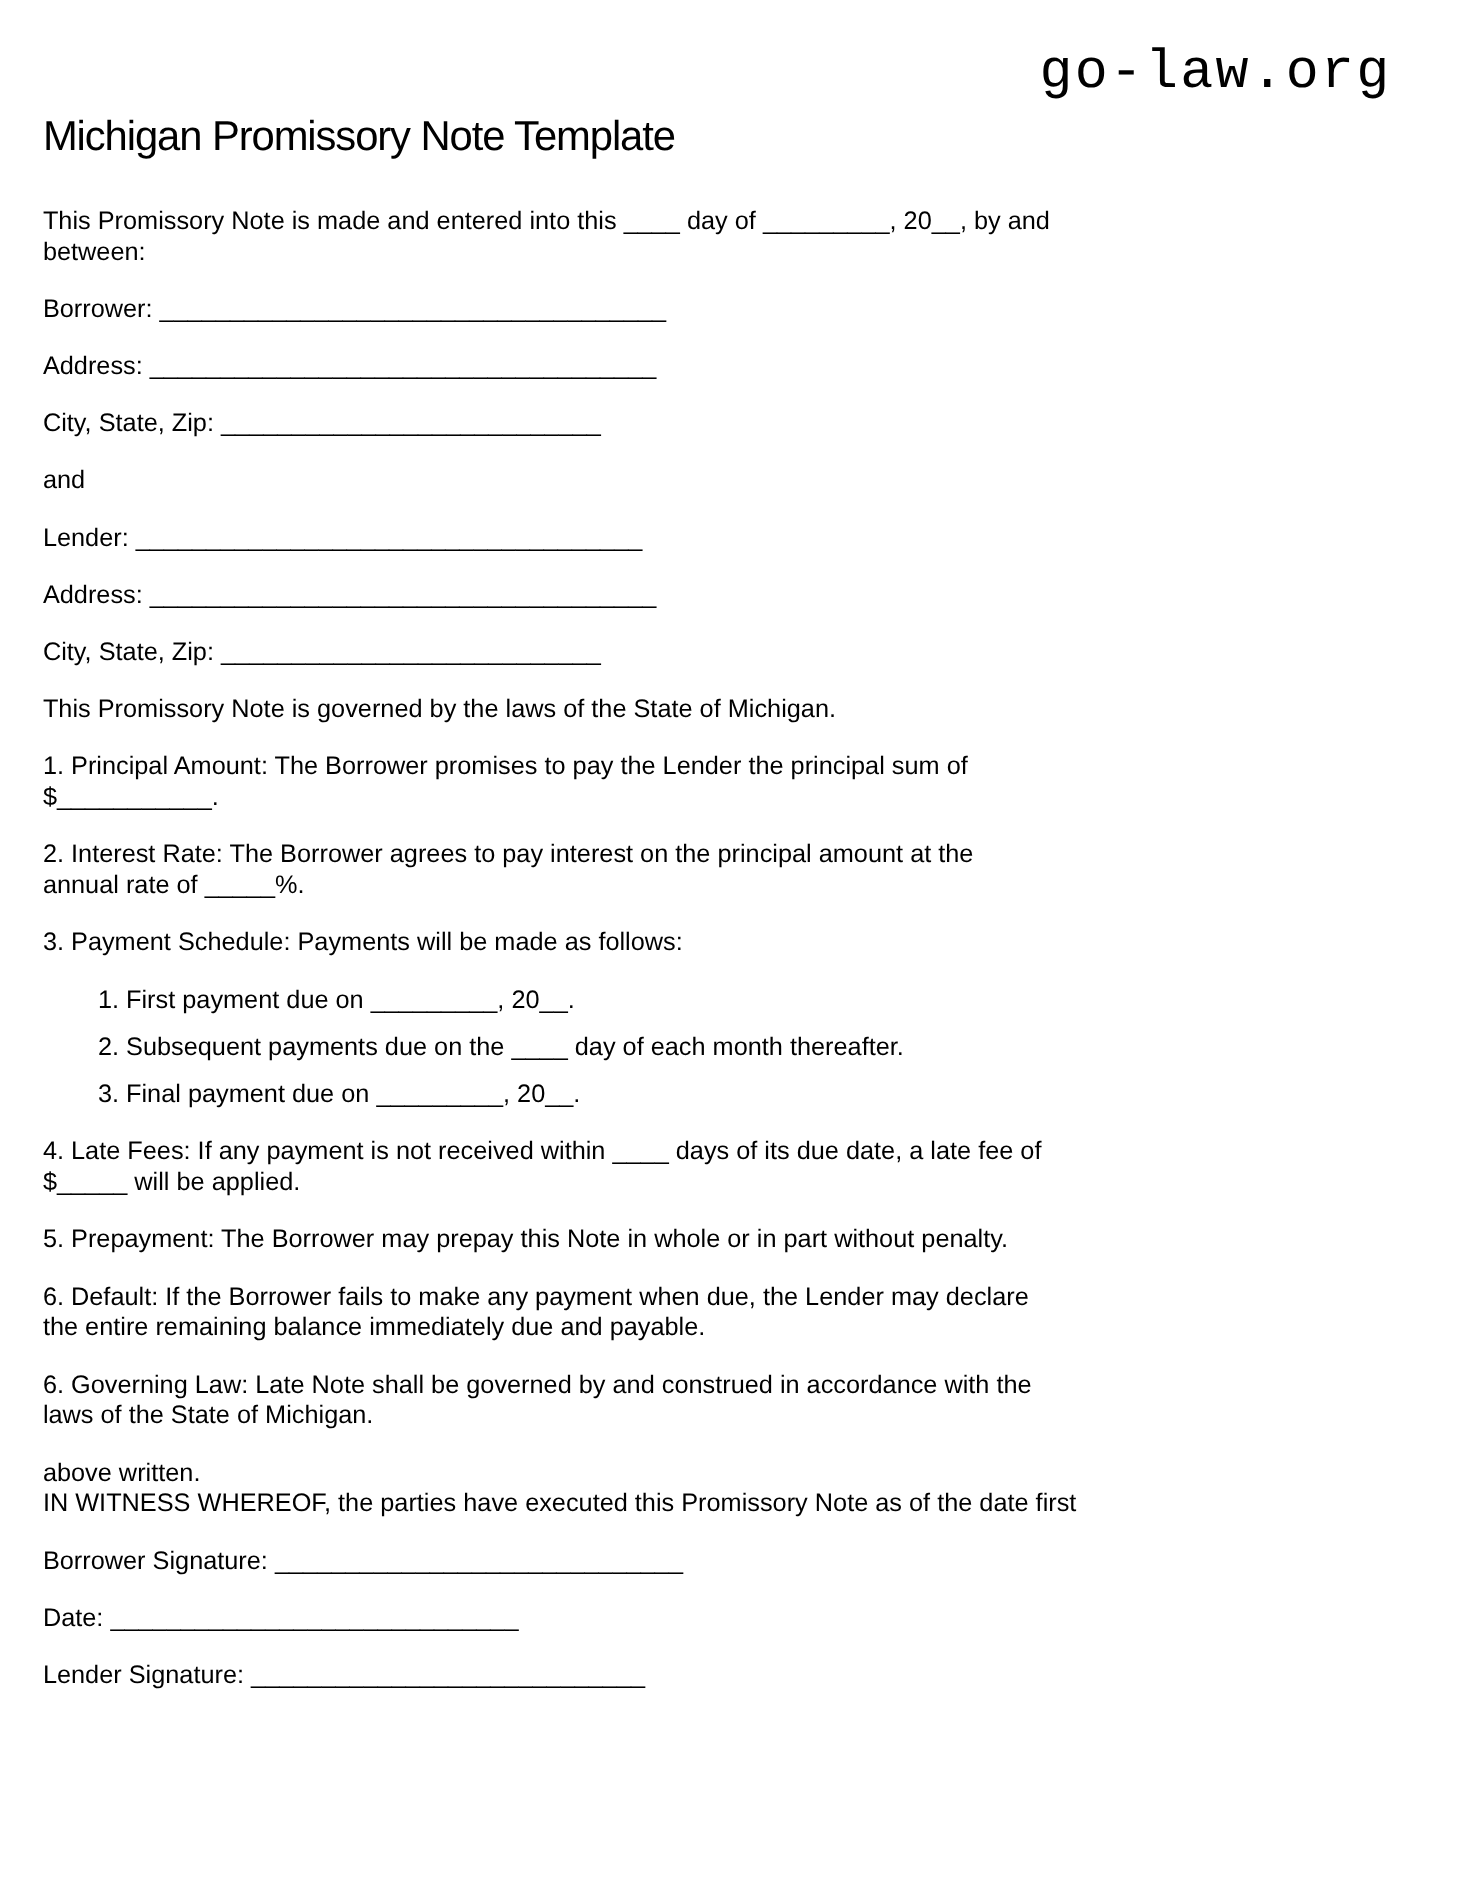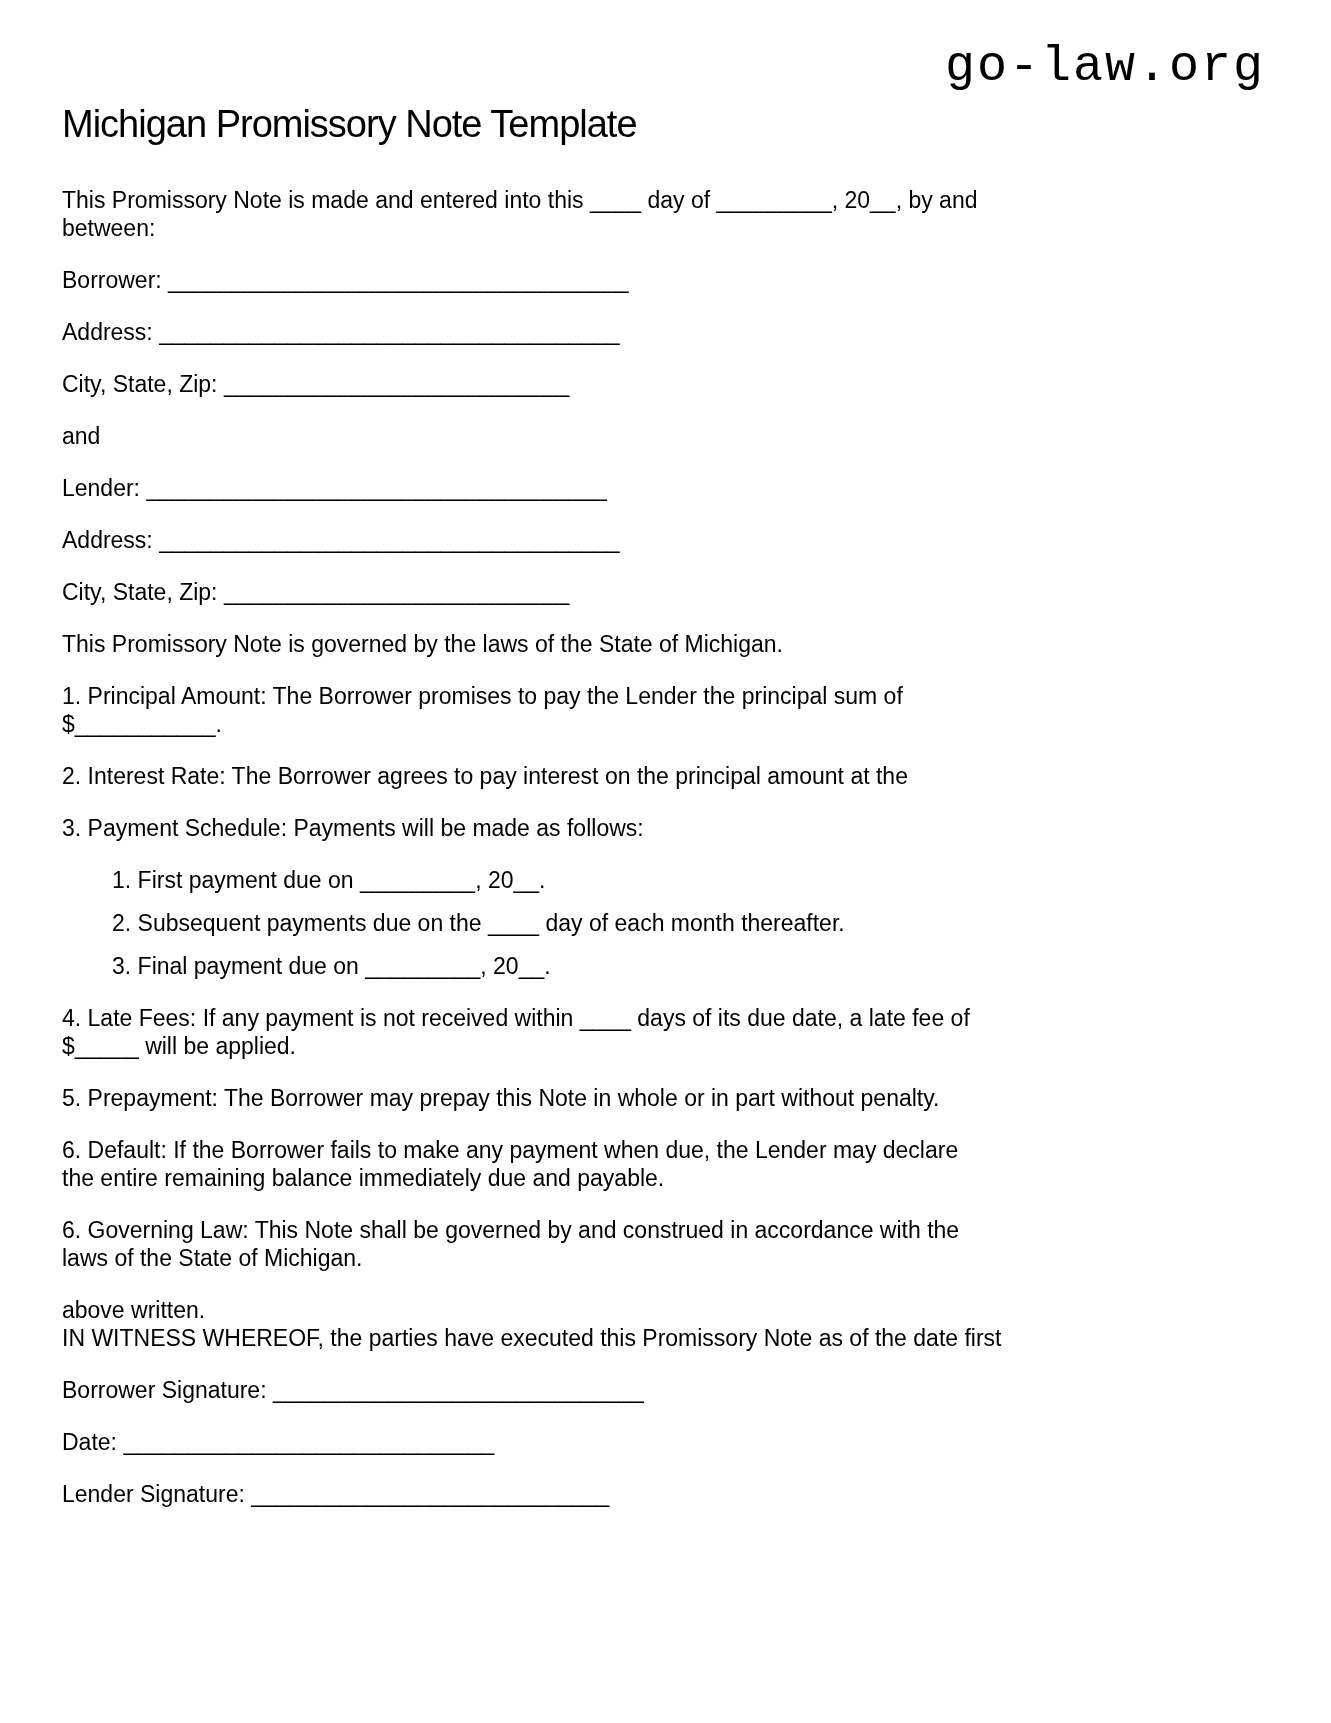--- a/index.html
+++ b/index.html
@@ -7,21 +7,21 @@
     width: 1331px;
     min-height: 1723px;
     background: #ffffff;
     color: #000000;
     font-family: "Liberation Sans", "DejaVu Sans", sans-serif;
     font-size: 23px;
     line-height: 28px;
     box-sizing: border-box;
   }
   .page {
-    padding: 42px 66px 60px 62px;
+    padding: 42px 66px 60px 39px;
     box-sizing: border-box;
   }
   .logo-row {
     text-align: right;
     font-family: "Liberation Mono", "DejaVu Sans Mono", monospace;
     font-size: 50px;
     line-height: 50px;
     letter-spacing: 2px;
     white-space: nowrap;
   }
@@ -73,20 +73,21 @@
 
   <p class="para">This Promissory Note is governed by the laws of the State of Michigan.</p>
 
   <p class="para">
     <span class="line"><strong>1. Principal Amount:</strong><span> The Borrower promises to pay the Lender the principal sum of</span></span>
     <span class="line blank">$___________.</span>
   </p>
 
   <p class="para">
     <span class="line"><strong>2. Interest Rate:</strong><span> The Borrower agrees to pay interest on the principal amount at the</span></span>
+    <span class="line">annual rate of _____%.</span>
   </p>
 
   <p class="para">
     <span class="line"><strong>3. Payment Schedule:</strong><span> Payments will be made as follows:</span></span>
   </p>
 
   <ol class="schedule-list">
     <li><span>1.</span> <span>First payment due on _________, 20__.</span></li>
     <li><span>2.</span> <span>Subsequent payments due on the ____ day of each month thereafter.</span></li>
     <li><span>3.</span> <span>Final payment due on _________, 20__.</span></li>
@@ -100,21 +101,21 @@
   <p class="para">
     <span class="line"><strong>5. Prepayment:</strong><span> The Borrower may prepay this Note in whole or in part without penalty.</span></span>
   </p>
 
   <p class="para">
     <span class="line"><strong>6. Default:</strong><span> If the Borrower fails to make any payment when due, the Lender may declare</span></span>
     <span class="line">the entire remaining balance immediately due and payable.</span>
   </p>
 
   <p class="para">
-    <span class="line"><strong>6. Governing Law:</strong><span> This Note shall be governed by and construed in accordance with the</span></span>
+    <span class="line"><strong>6. Governing Law:</strong><span> Late Note shall be governed by and construed in accordance with the</span></span>
     <span class="line">laws of the State of Michigan.</span>
   </p>
 
   <p class="para">
     <span class="line">above written.</span>
     <span class="line">IN WITNESS WHEREOF, the parties have executed this Promissory Note as of the date first</span>
   </p>
 
   <p class="para"><strong>Borrower Signature:</strong> <span class="blank">_____________________________</span></p>
 

